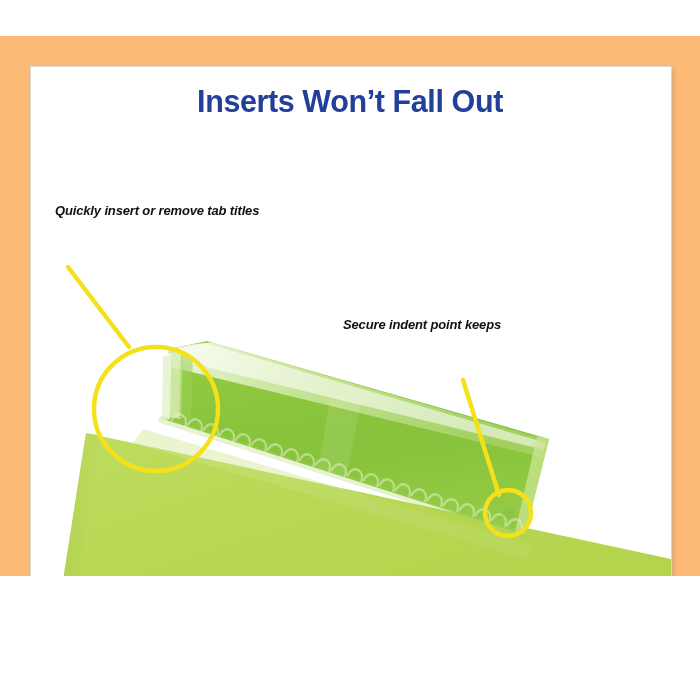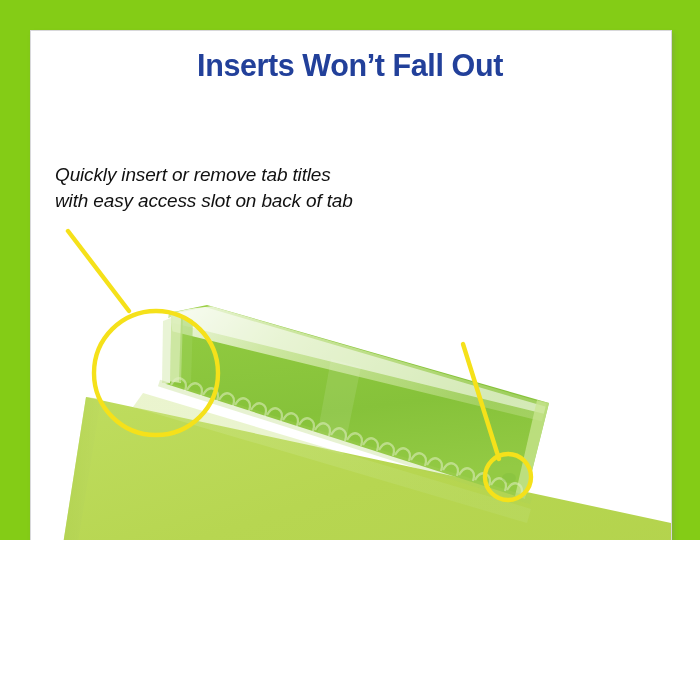--- a/index.html
+++ b/index.html
@@ -10,22 +10,23 @@
   }
   body {
     font-family: "Liberation Sans", sans-serif;
     -webkit-font-smoothing: antialiased;
   }
 
   #stage {
     position: relative;
     width: 700px;
     height: 540px;
-    background: #84cc16;
+    background: #fdba74;
     overflow: hidden;
+    margin-top: 36px;
   }
 
   
   .photo-frame {
     position: absolute;
     left: 30px;
     top: 30px;
     width: 640px;
     height: 642px;
     background: #ffffff;
@@ -52,22 +53,22 @@
     letter-spacing: -0.4px;
     line-height: 1.15;
     color: #22409a;
     white-space: nowrap;
   }
 
   
   .callout {
     position: absolute;
     font-style: italic;
-    font-weight: normal;
-    font-size: 19px;
+    font-weight: bold;
+    font-size: 13px;
     line-height: 25.5px;
     color: #111111;
     letter-spacing: -0.15px;
     white-space: nowrap;
   }
   .callout .cl-line { display: block; }
 
   .callout-left  { left: 55px;  top: 162px; text-align: left; }
   .callout-right { left: 343px; top: 276px; text-align: left; }
 
@@ -175,24 +176,24 @@
 
         <ellipse cx="478" cy="447" rx="7" ry="5" fill="#79b93a" opacity="0.30"></ellipse>
       </svg>
     </div>
   </div>
 
   <div class="headline">Inserts Won’t Fall Out</div>
 
   <div class="callout callout-left">
     <span class="cl-line">Quickly insert or remove tab titles</span>
-    <span class="cl-line">with easy access slot on back of tab</span>
   </div>
 
   <div class="callout callout-right">
+    <span class="cl-line">Secure indent point keeps</span>
   </div>
 
   <svg class="anno-layer" viewBox="0 0 700 700">
 
     <line x1="68" y1="231" x2="129" y2="311" stroke="#f5e11a" stroke-width="4.4" stroke-linecap="round"></line>
 
     <circle cx="156" cy="373" r="62" fill="none" stroke="#f5e11a" stroke-width="4.4"></circle>
 
     <line x1="463" y1="344" x2="499" y2="459" stroke="#f5e11a" stroke-width="4.4" stroke-linecap="round"></line>
 

